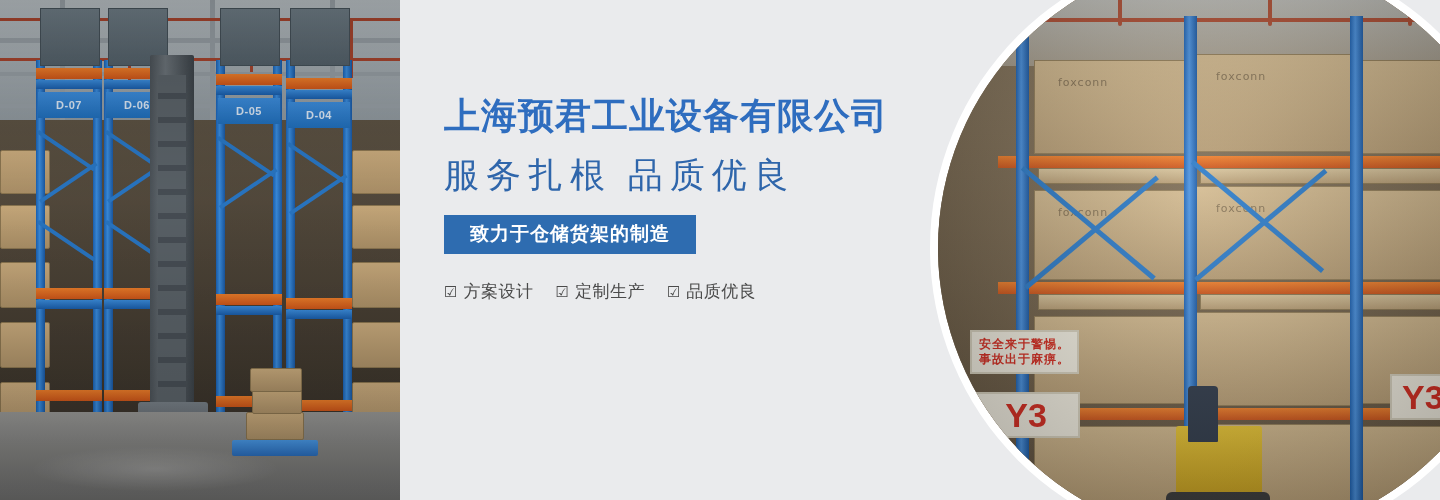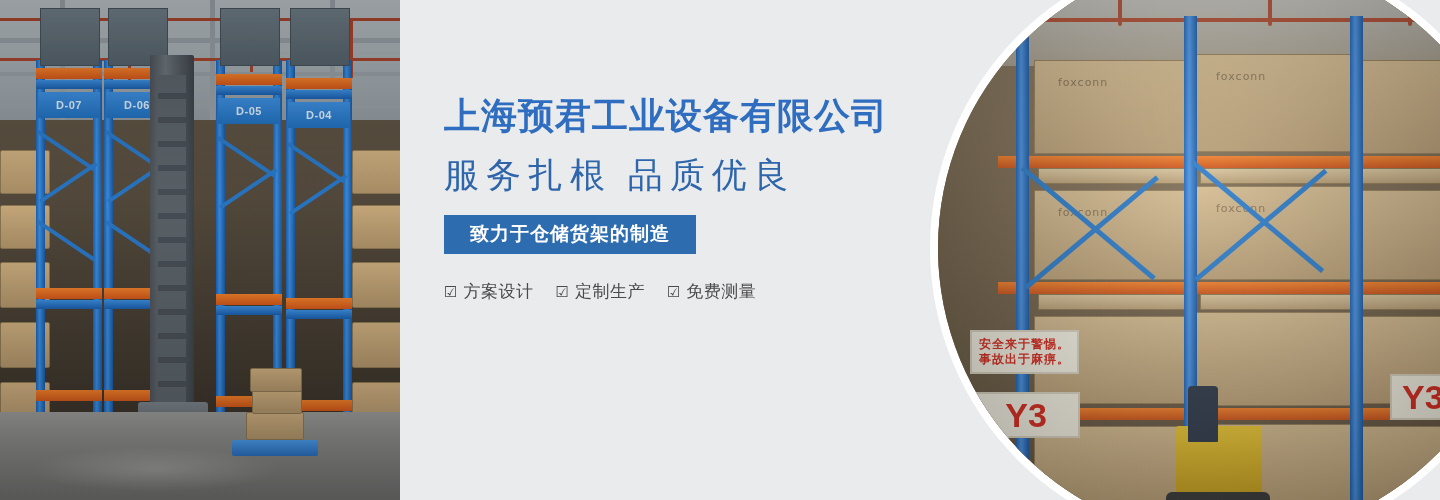--- a/index.html
+++ b/index.html
@@ -288,18 +288,18 @@
       <div class="feature">
         <span class="chk">☑</span>
         <span class="ftxt">方案设计</span>
       </div>
       <div class="feature">
         <span class="chk">☑</span>
         <span class="ftxt">定制生产</span>
       </div>
       <div class="feature">
         <span class="chk">☑</span>
-        <span class="ftxt">免费测量</span>
+        <span class="ftxt">品质优良</span>
       </div>
     </div>
   </div>
 
 </div>
 
 </body></html>

